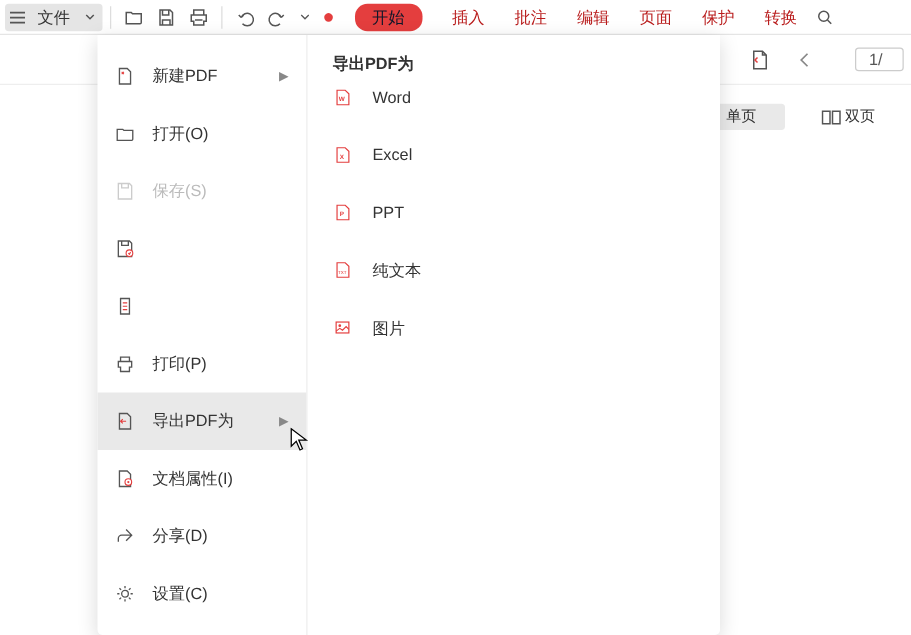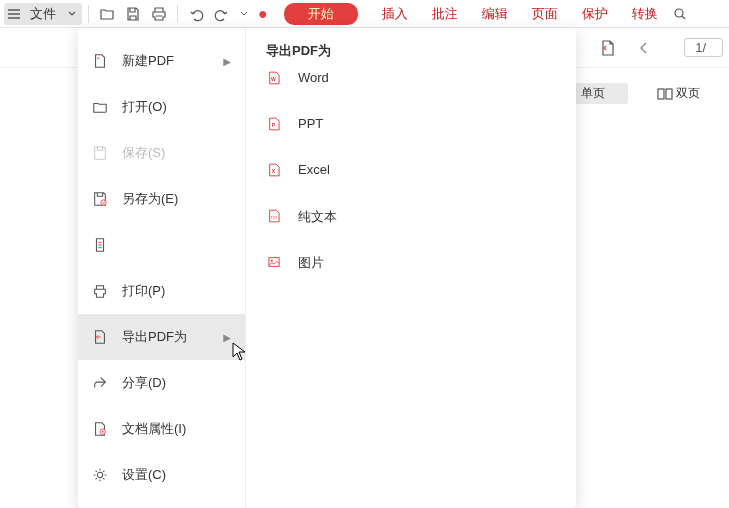--- a/index.html
+++ b/index.html
@@ -58,23 +58,23 @@
     display: flex;
     gap: 24px;
     margin-left: 14px;
     align-items: center;
   }
   .tab {
     cursor: pointer;
     font-size: 13px;
   }
   .tab.active {
-    color: #fef9c3;
+    color: #0f172a;
     background: #e43e3e;
-    padding: 2px 24px;
+    padding: 2px 14px;
     border-radius: 10px;
   }
   .tab.inactive { color: #b91c1c; }
   .search-ico { margin-left: 8px; }
   .second-row {
     position: absolute;
     top: 28px;
     right: 0;
     height: 40px;
     display: flex;
@@ -302,21 +302,20 @@
     </div>
 
     <div class="menu-item">
       <span class="ico">
         <svg width="18" height="18" viewBox="0 0 18 18">
             <path d="M3 2h10l2 2v12H3V2zM6 2v4h6V2" fill="none" stroke="#555" stroke-width="1.2"></path>
             <circle cx="13" cy="13" r="3" fill="#fff" stroke="#e43e3e"></circle>
             <path d="M12 13l1 1 1-2" stroke="#e43e3e" fill="none"></path>
           </svg>
       </span>
-      <span class="label">另存为(E)</span>
     </div>
 
     <div class="menu-item">
       <span class="ico">
         <svg width="18" height="18" viewBox="0 0 18 18">
             <path d="M5 2h8v14H5V2z" fill="none" stroke="#555" stroke-width="1.2"></path>
             <path d="M7 6h4M7 9h4M7 12h4" stroke="#e43e3e"></path>
           </svg>
       </span>
     </div>
@@ -332,45 +331,45 @@
 
     <div class="menu-item hover">
       <span class="ico">
         <svg width="18" height="18" viewBox="0 0 18 18">
             <path d="M4 2h7l3 3v11H4V2z" fill="none" stroke="#555" stroke-width="1.2"></path>
             <path d="M7 11l-2-2 2-2M5 9h5" stroke="#e43e3e" fill="none"></path>
           </svg>
       </span>
       <span class="label">导出PDF为</span>
       <span class="arrow">▶</span>
-    </div>
-
-    <div class="menu-item">
-      <span class="ico">
-        <svg width="18" height="18" viewBox="0 0 18 18">
-            <path d="M10 3l5 5-5 5M15 8H6a3 3 0 0 0-3 3v3" fill="none" stroke="#555" stroke-width="1.2"></path>
-          </svg>
-      </span>
-      <span class="label">分享(D)</span>
     </div>
 
     <div class="menu-item">
       <span class="ico">
         <svg width="18" height="18" viewBox="0 0 18 18">
             <path d="M4 2h7l3 3v11H4V2z" fill="none" stroke="#555" stroke-width="1.2"></path>
             <circle cx="12" cy="12" r="3" fill="#fff" stroke="#e43e3e"></circle>
             <circle cx="12" cy="12" r="1" fill="#e43e3e"></circle>
           </svg>
       </span>
       <span class="label">文档属性(I)</span>
     </div>
 
     <div class="menu-item">
       <span class="ico">
         <svg width="18" height="18" viewBox="0 0 18 18">
+            <path d="M10 3l5 5-5 5M15 8H6a3 3 0 0 0-3 3v3" fill="none" stroke="#555" stroke-width="1.2"></path>
+          </svg>
+      </span>
+      <span class="label">分享(D)</span>
+    </div>
+
+    <div class="menu-item">
+      <span class="ico">
+        <svg width="18" height="18" viewBox="0 0 18 18">
             <circle cx="9" cy="9" r="3" fill="none" stroke="#555" stroke-width="1.2"></circle>
             <path d="M9 2v2M9 14v2M2 9h2M14 9h2M4 4l1.5 1.5M12.5 12.5L14 14M14 4l-1.5 1.5M5.5 12.5L4 14" stroke="#555" stroke-width="1.2"></path>
           </svg>
       </span>
       <span class="label">设置(C)</span>
     </div>
 
   </div>
 
   <div class="menu-right">
@@ -383,34 +382,34 @@
             <text x="7" y="15" font-size="7" fill="#e43e3e" font-weight="bold">W</text>
           </svg>
       </span>
       <span>Word</span>
     </div>
 
     <div class="sub-item">
       <span class="ico">
         <svg width="22" height="22" viewBox="0 0 22 22">
             <path d="M5 3h9l4 4v12H5V3z" fill="none" stroke="#e43e3e" stroke-width="1.3"></path>
-            <text x="8" y="15" font-size="7" fill="#e43e3e" font-weight="bold">P</text>
-          </svg>
-      </span>
-      <span>PPT</span>
+            <text x="8" y="15" font-size="7" fill="#e43e3e" font-weight="bold">X</text>
+          </svg>
+      </span>
+      <span>Excel</span>
     </div>
 
     <div class="sub-item">
       <span class="ico">
         <svg width="22" height="22" viewBox="0 0 22 22">
             <path d="M5 3h9l4 4v12H5V3z" fill="none" stroke="#e43e3e" stroke-width="1.3"></path>
-            <text x="8" y="15" font-size="7" fill="#e43e3e" font-weight="bold">X</text>
-          </svg>
-      </span>
-      <span>Excel</span>
+            <text x="8" y="15" font-size="7" fill="#e43e3e" font-weight="bold">P</text>
+          </svg>
+      </span>
+      <span>PPT</span>
     </div>
 
     <div class="sub-item">
       <span class="ico">
         <svg width="22" height="22" viewBox="0 0 22 22">
             <path d="M5 3h9l4 4v12H5V3z" fill="none" stroke="#e43e3e" stroke-width="1.3"></path>
             <text x="6" y="15" font-size="5" fill="#e43e3e">TXT</text>
           </svg>
       </span>
       <span>纯文本</span>

